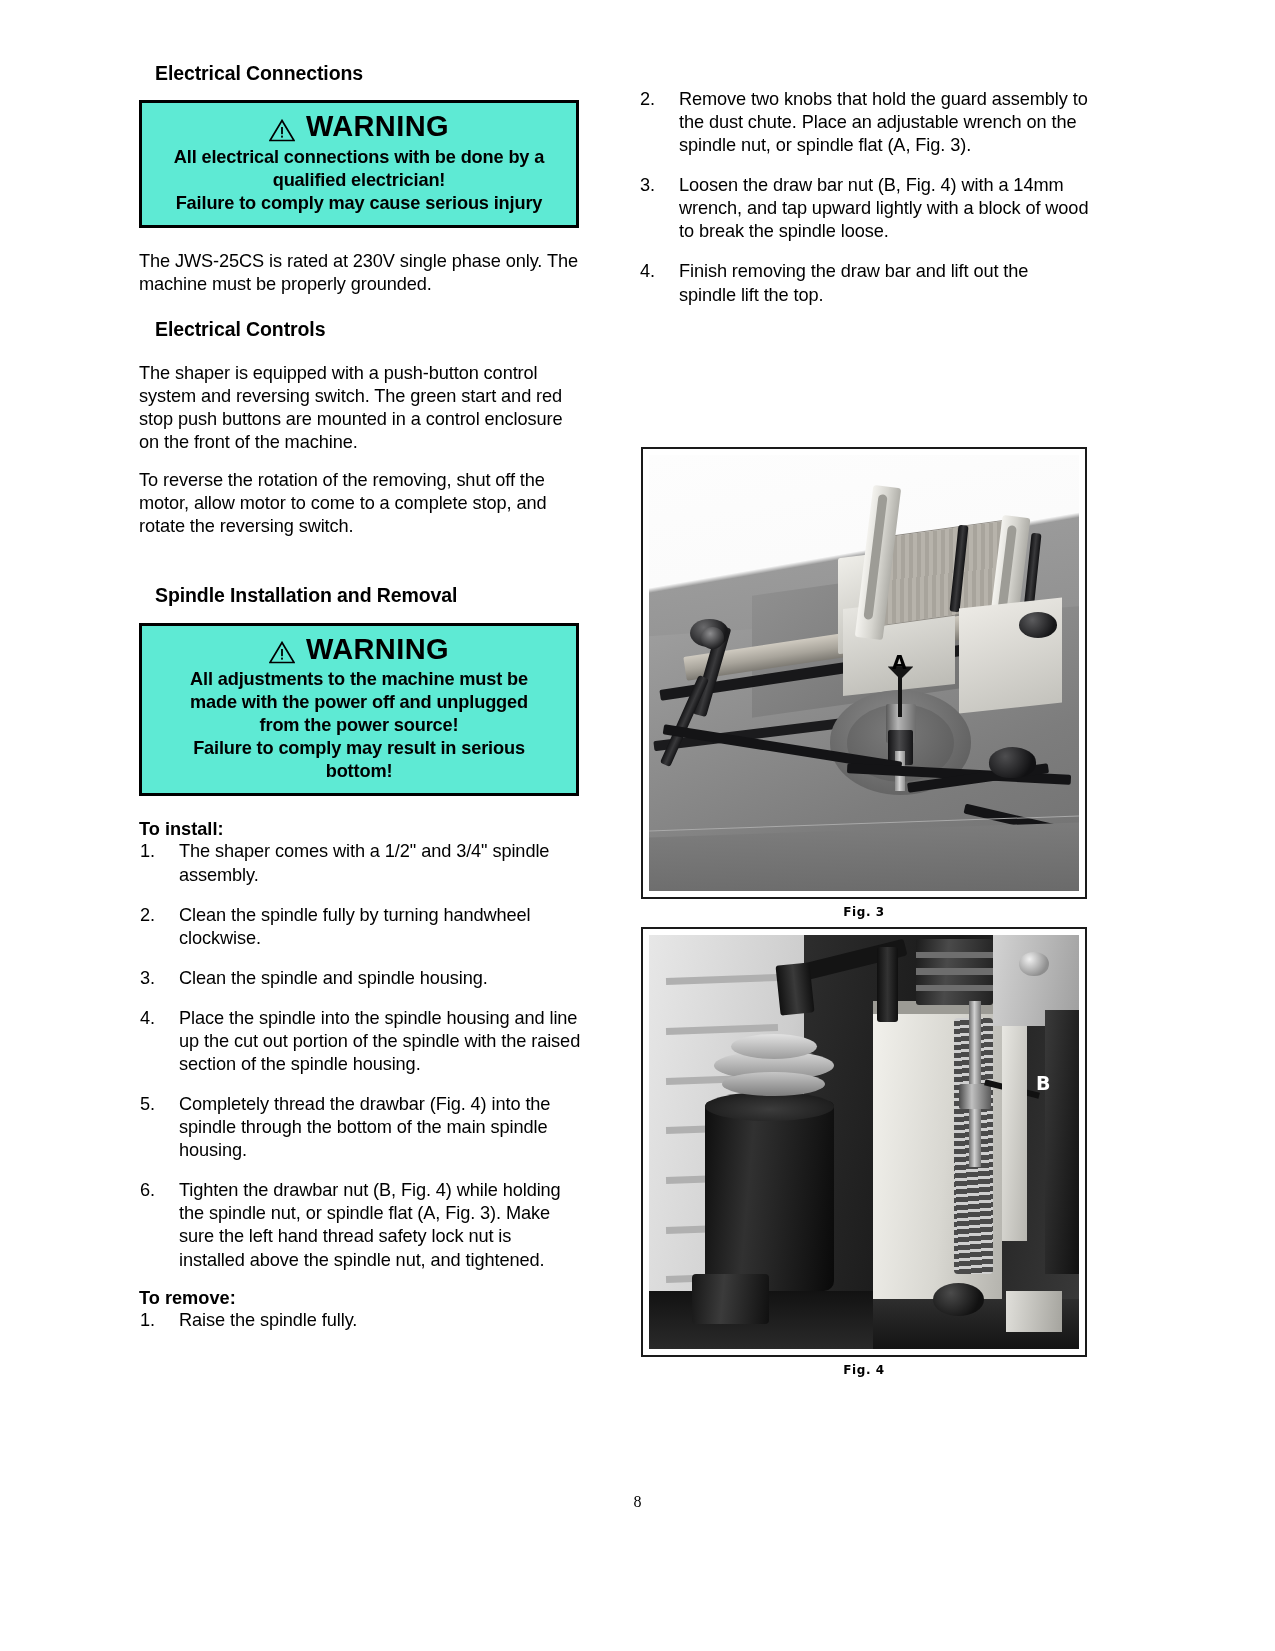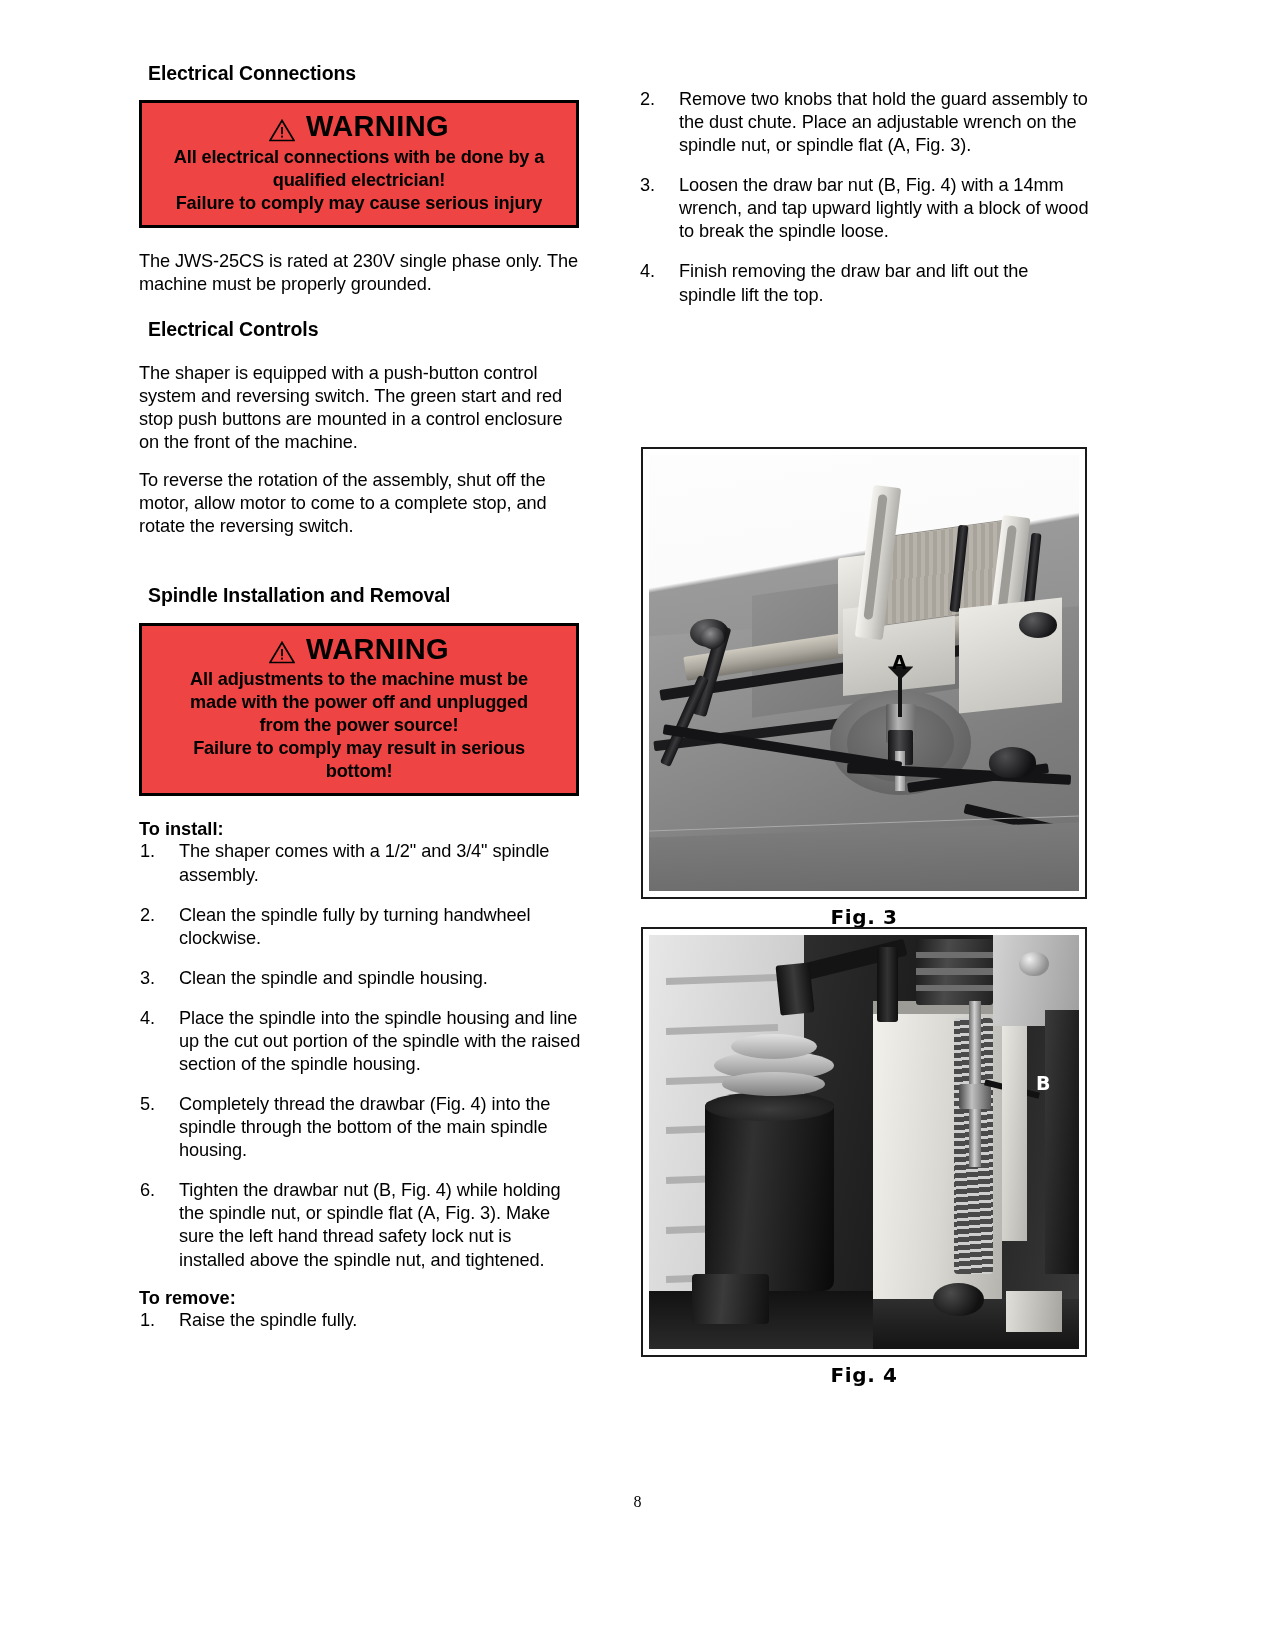--- a/index.html
+++ b/index.html
@@ -33,28 +33,28 @@
   .col-right {
     position: absolute;
     left: 639px;
     top: 88px;
     width: 450px;
   }
 
   h2.heading {
     font-size: 19.5px;
     font-weight: bold;
-    margin: 0 0 0 9px;
+    margin: 0 0 0 16px;
     letter-spacing: -0.1px;
     line-height: 1.15;
   }
 
   .warn-box {
     border: 3px solid #000;
-    background: #ef4444;
+    background: #5eead4;
     margin-top: 16px;
     padding: 7px 8px 10px 8px;
     text-align: center;
     box-sizing: border-box;
     width: 440px;
   }
   .warn-title {
     font-size: 29px;
     font-weight: bold;
     line-height: 1.12;
@@ -121,21 +121,21 @@
 
   .fig-wrap { position: absolute; }
   .fig-frame {
     border: 2px solid #1a1a1a;
     padding: 6px;
     background: #ffffff;
     box-sizing: border-box;
   }
   .fig-caption {
     text-align: center;
-    font-size: 20px;
+    font-size: 12px;
     font-weight: bold;
     font-family: "DejaVu Sans", sans-serif;
     margin-top: 6px;
     letter-spacing: 0.6px;
   }
 
   .photo {
     position: relative;
     overflow: hidden;
     background: #8c8c8c;
@@ -202,21 +202,21 @@
     <div class="gap-m"></div>
     <p class="body">The JWS-25CS is rated at 230V single phase only.  The machine must be properly grounded.</p>
 
     <div class="gap-m"></div>
     <h2 class="heading">Electrical Controls</h2>
 
     <div class="gap-m"></div>
     <p class="body">The shaper is equipped with a push-button control system and reversing switch.  The green start and red stop push buttons are mounted in a control enclosure on the front of the machine.</p>
 
     <div class="gap-s"></div>
-    <p class="body">To reverse the rotation of the assembly, shut off the motor, allow motor to come to a complete stop, and rotate the reversing switch.</p>
+    <p class="body">To reverse the rotation of the removing, shut off the motor, allow motor to come to a complete stop, and rotate the reversing switch.</p>
 
     <div class="gap-xl"></div>
     <h2 class="heading">Spindle Installation and Removal</h2>
 
     <div class="warn-box">
       <div class="warn-title">
         <span class="warn-tri">
           <svg viewBox="0 0 26 23" width="26" height="23" aria-hidden="true">
             <polygon points="13,1.5 25,21.5 1,21.5" fill="none" stroke="#000" stroke-width="1.7"></polygon>
             <rect x="12.1" y="8" width="1.8" height="7.2" fill="#000"></rect>

